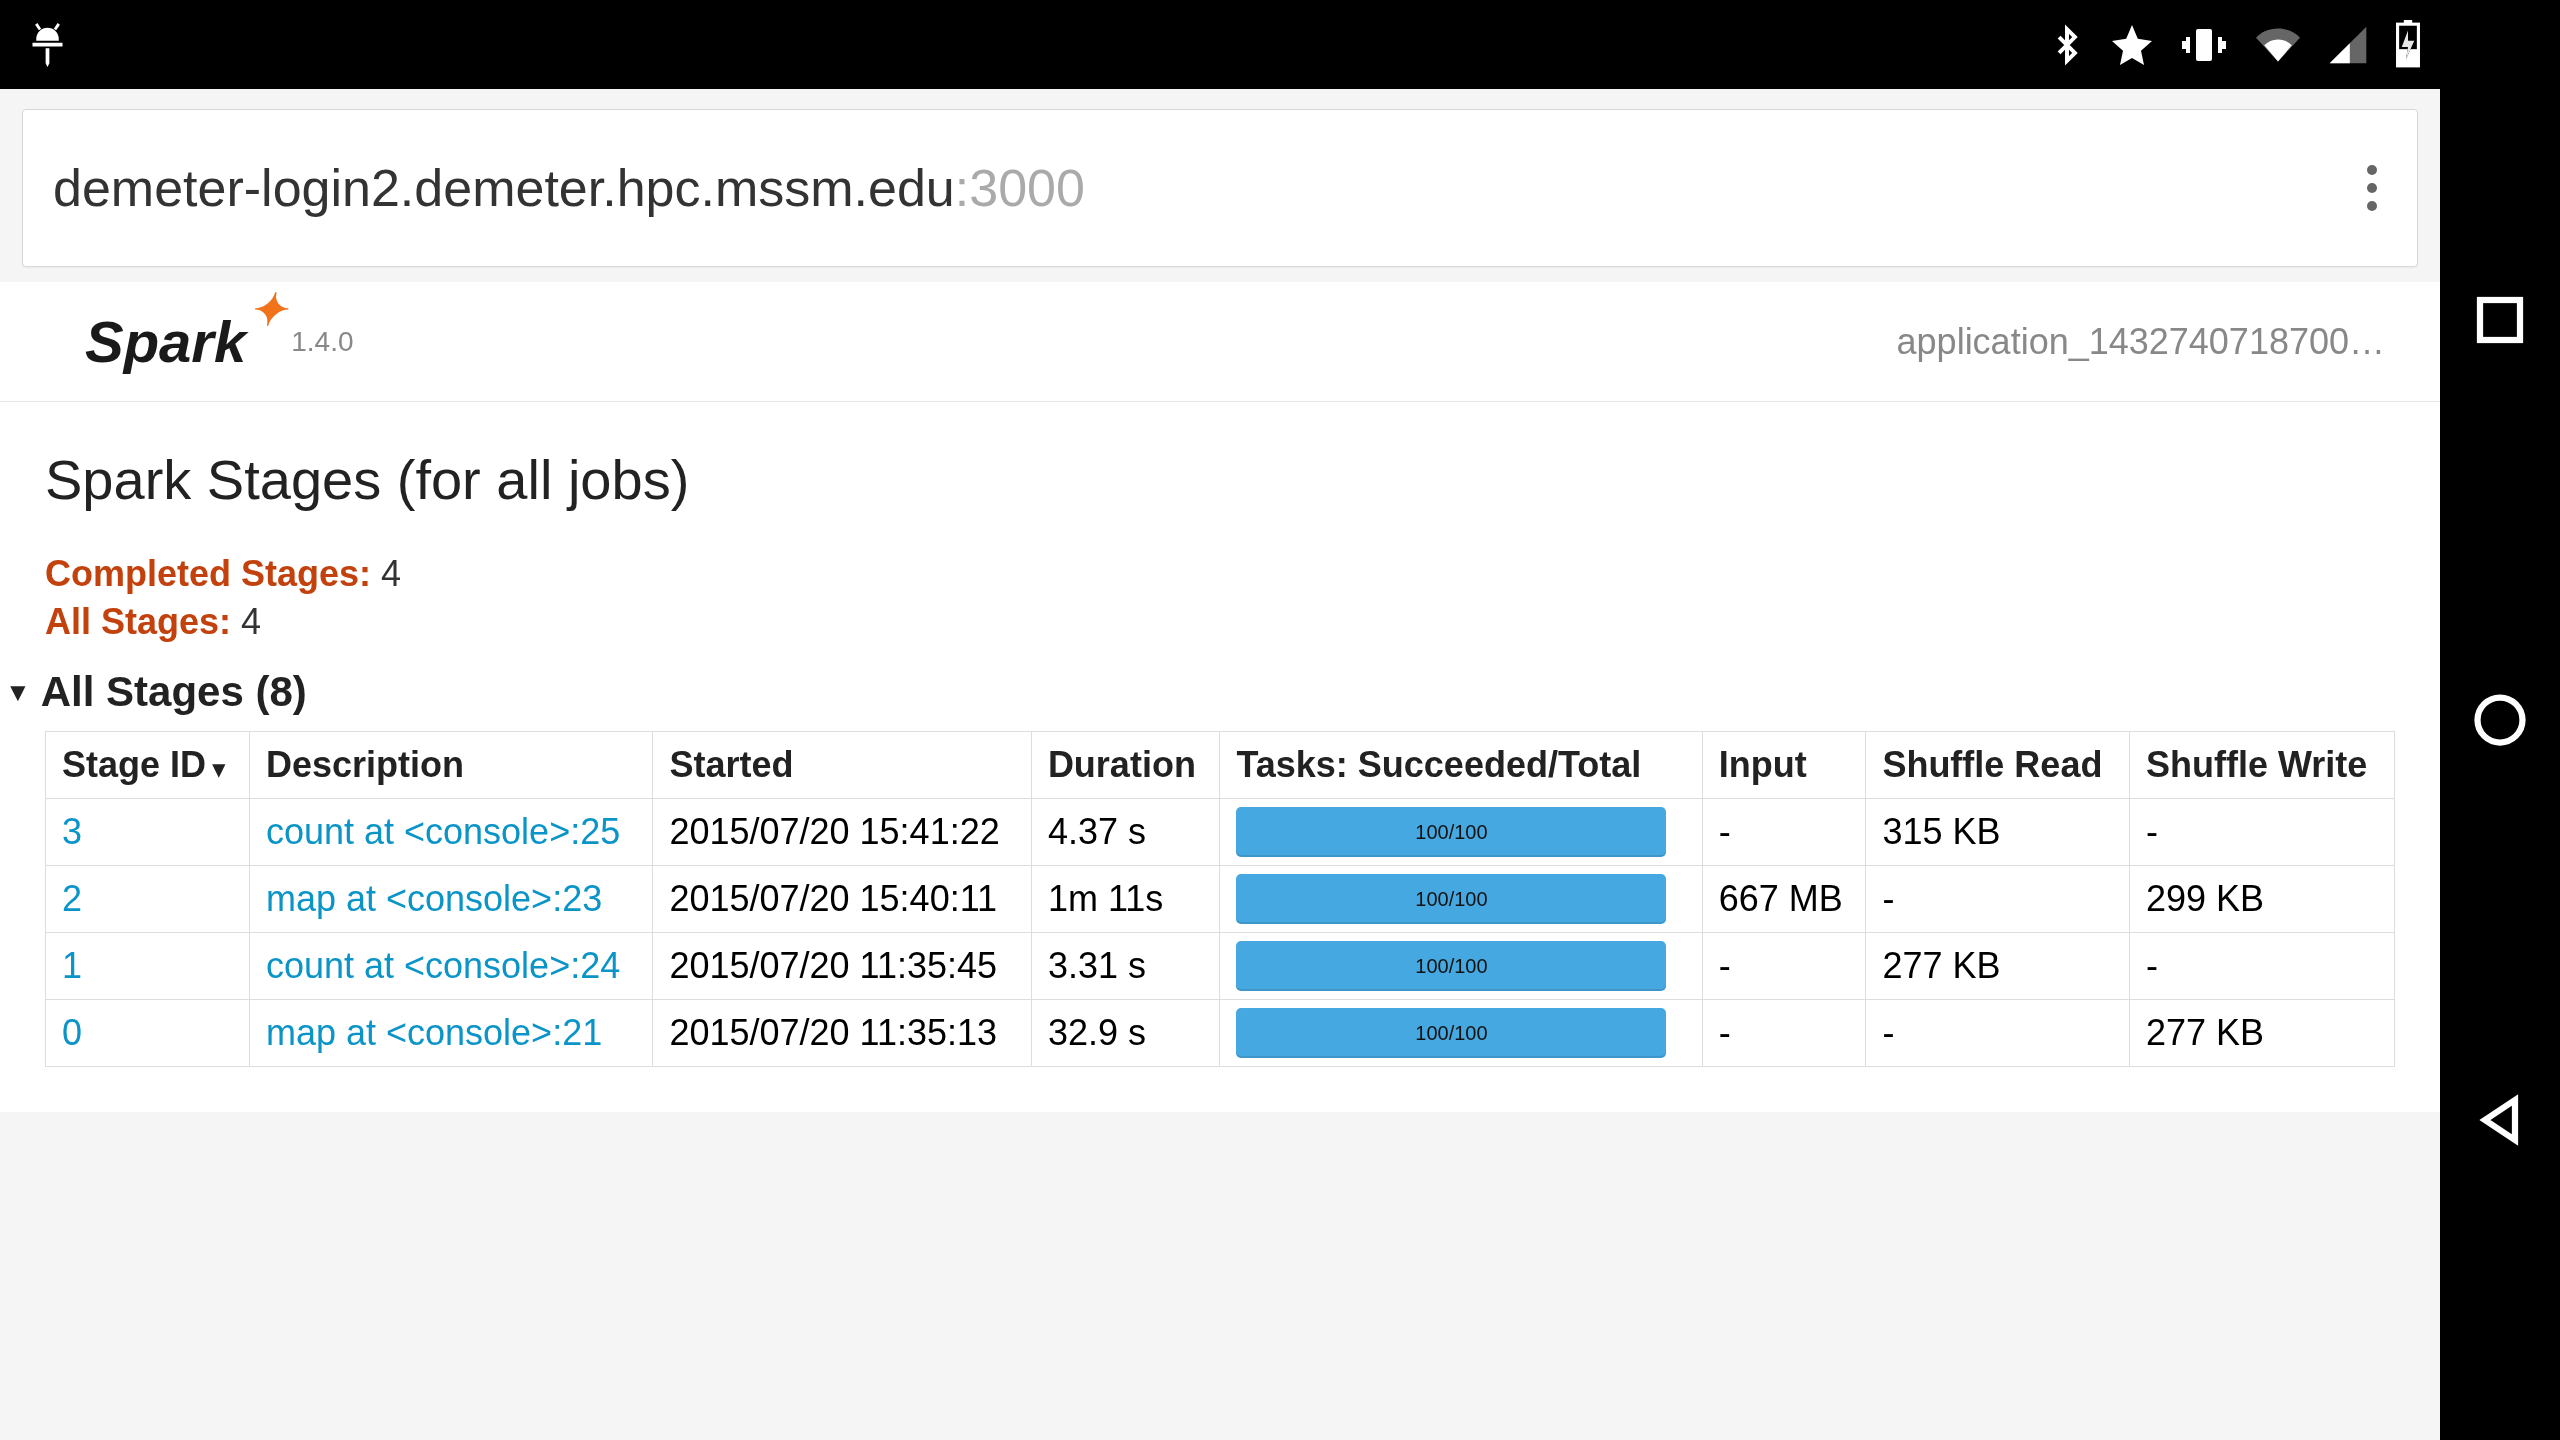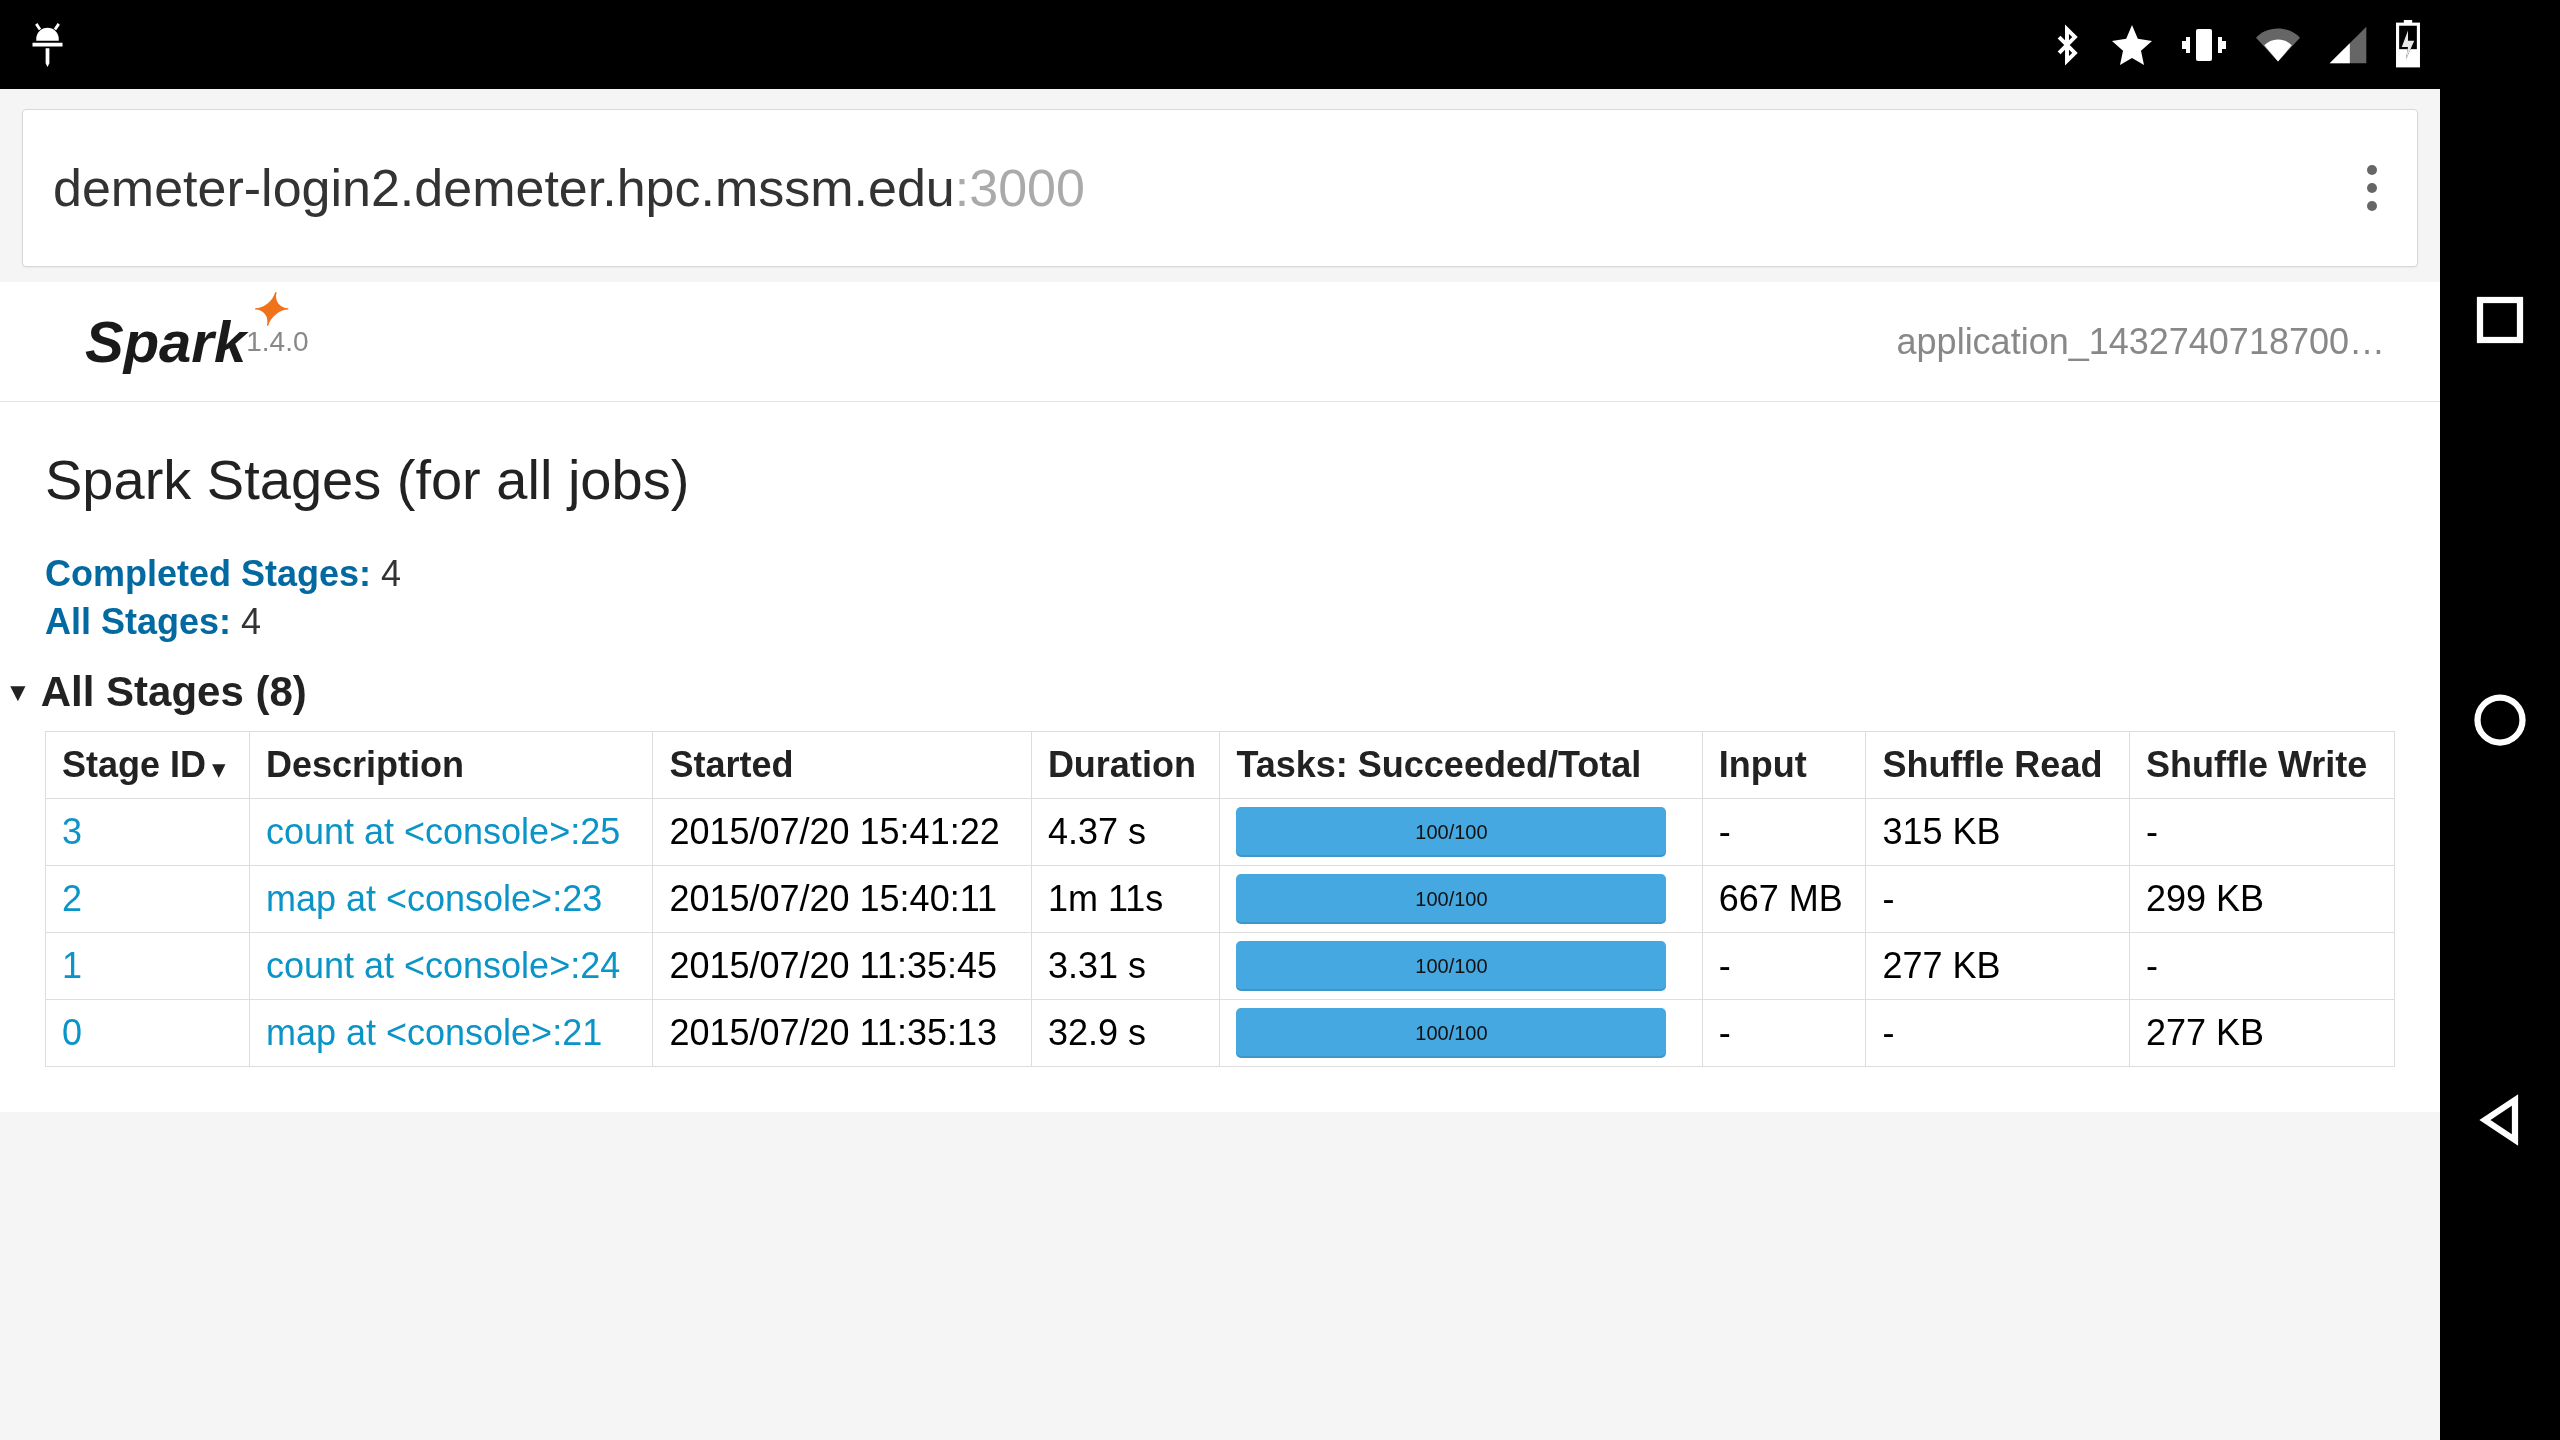--- a/index.html
+++ b/index.html
@@ -81,21 +81,21 @@
       line-height: 1;
       position: relative;
     }
     .spark-logo .star {
       position: absolute;
       top: -25px;
       right: -40px;
       color: #f0731c;
       font-size: 44px;
     }
-    .spark-version { font-size: 28px; color: #888; }
+    .spark-version { font-size: 28px; color: #888; margin-left: 45px; }
     .nav-tabs {
       display: flex;
       margin-left: 135px;
       height: 100%;
     }
     .nav-tab {
       display: flex;
       align-items: center;
       padding: 0 36px;
       font-size: 36px;
@@ -121,21 +121,21 @@
     .page-title {
       font-size: 56px;
       font-weight: 400;
       color: #222;
       margin-bottom: 41px;
     }
     .summary-line {
       font-size: 36px;
       margin-bottom: 6px;
     }
-    .summary-link { color: #0369a1; font-weight: 700; cursor: pointer; }
+    .summary-link { color: #c2410c; font-weight: 700; cursor: pointer; }
     .summary-count { color: #333; }
     .section-title {
       font-size: 42px;
       font-weight: 700;
       color: #222;
       margin-top: 25px;
       margin-bottom: 15px;
       display: flex;
       align-items: center;
       gap: 10px;

